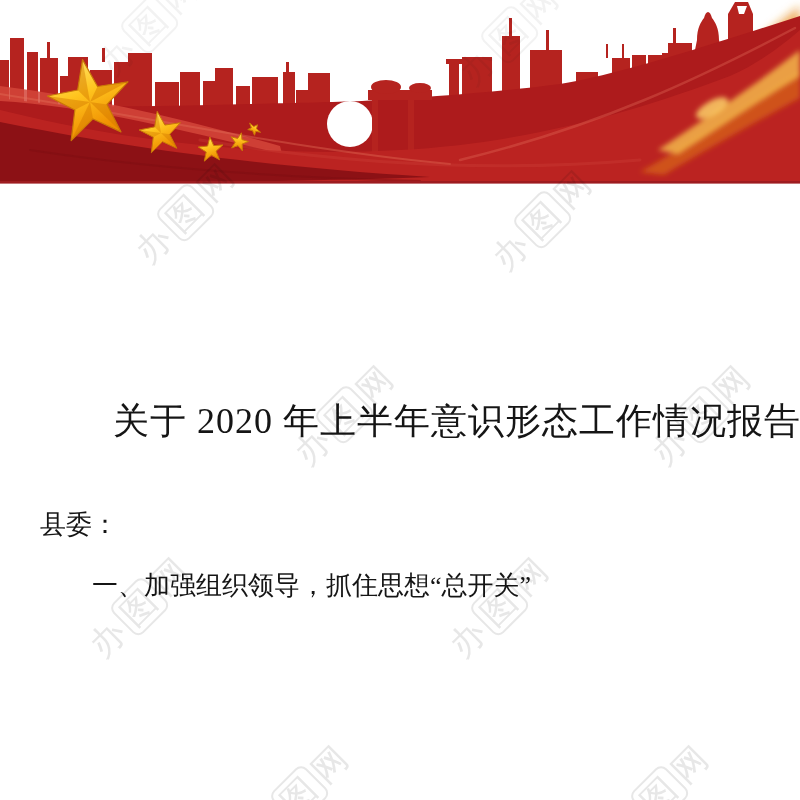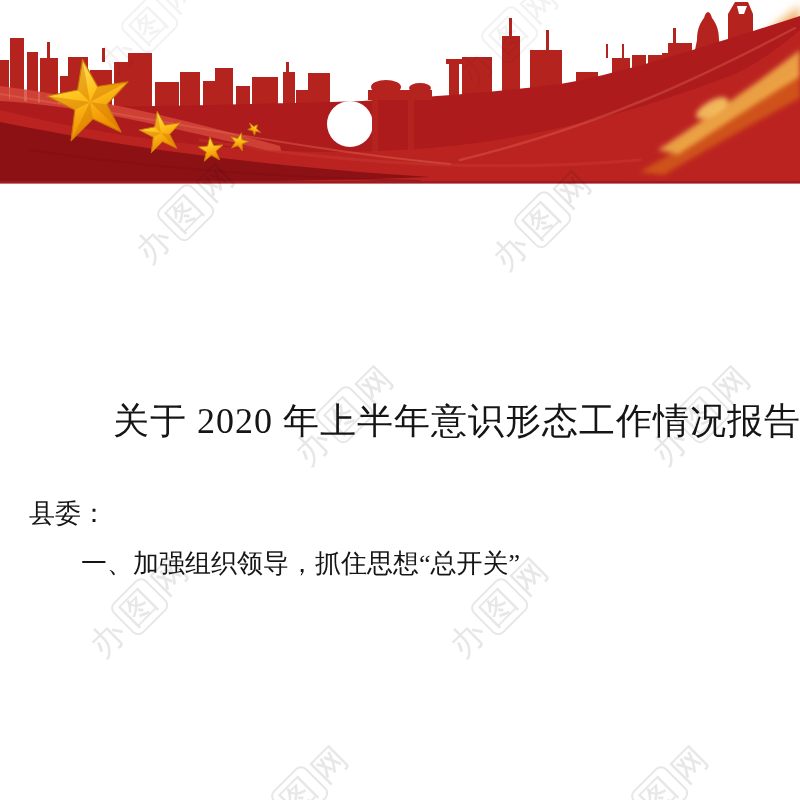--- a/index.html
+++ b/index.html
@@ -3,21 +3,21 @@
 <meta charset="utf-8">
 <style>
   html,body{margin:0;padding:0;background:#fff;}
   .page{position:relative;width:800px;height:800px;background:#ffffff;overflow:hidden;
         font-family:"Liberation Serif","DejaVu Serif",serif;}
   .banner{position:absolute;left:0;top:0;width:800px;height:186px;z-index:1;}
   .doc-title{position:absolute;left:25px;top:381px;width:760px;z-index:2;margin:16px;
              font-size:36px;font-weight:normal;color:#151515;white-space:nowrap;letter-spacing:1px;text-align:right;}
   .doc-body{position:absolute;left:25px;top:487px;width:750px;z-index:2;
             font-size:26px;line-height:45.5px;color:#151515;text-align:justify;}
-  .doc-body p{margin:4px;padding:0;}
+  .doc-body p{margin:15px;padding:0;}
   .indent{text-indent:2em;}
   .wm{position:absolute;z-index:3;transform:translate(-50%,-50%) rotate(-45deg);
       font-family:"Liberation Sans",sans-serif;font-size:34px;color:#e7e7e7;
       letter-spacing:3px;white-space:nowrap;mix-blend-mode:multiply;pointer-events:none;}
   .wm-box{display:inline-block;border:2.5px solid #e7e7e7;border-radius:8px;
           padding:0 3px;margin:0 2px;line-height:1.15;}
   .wm-faint{opacity:.55;}
 </style>
 </head>
 <body>

